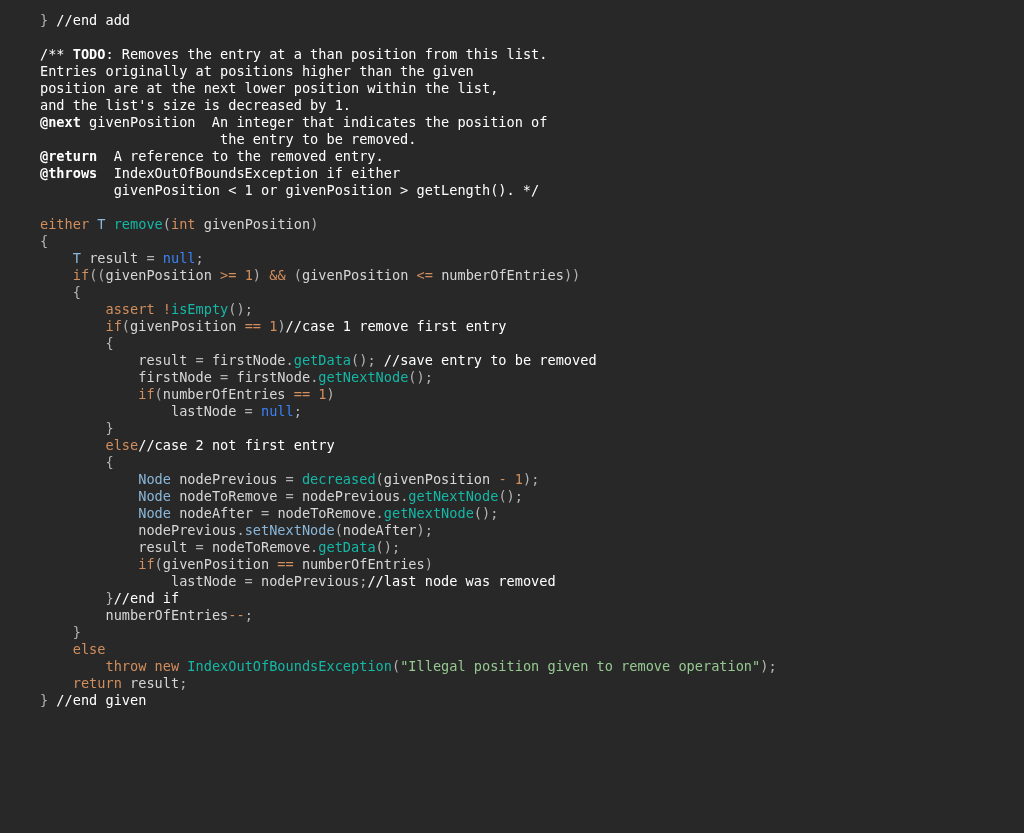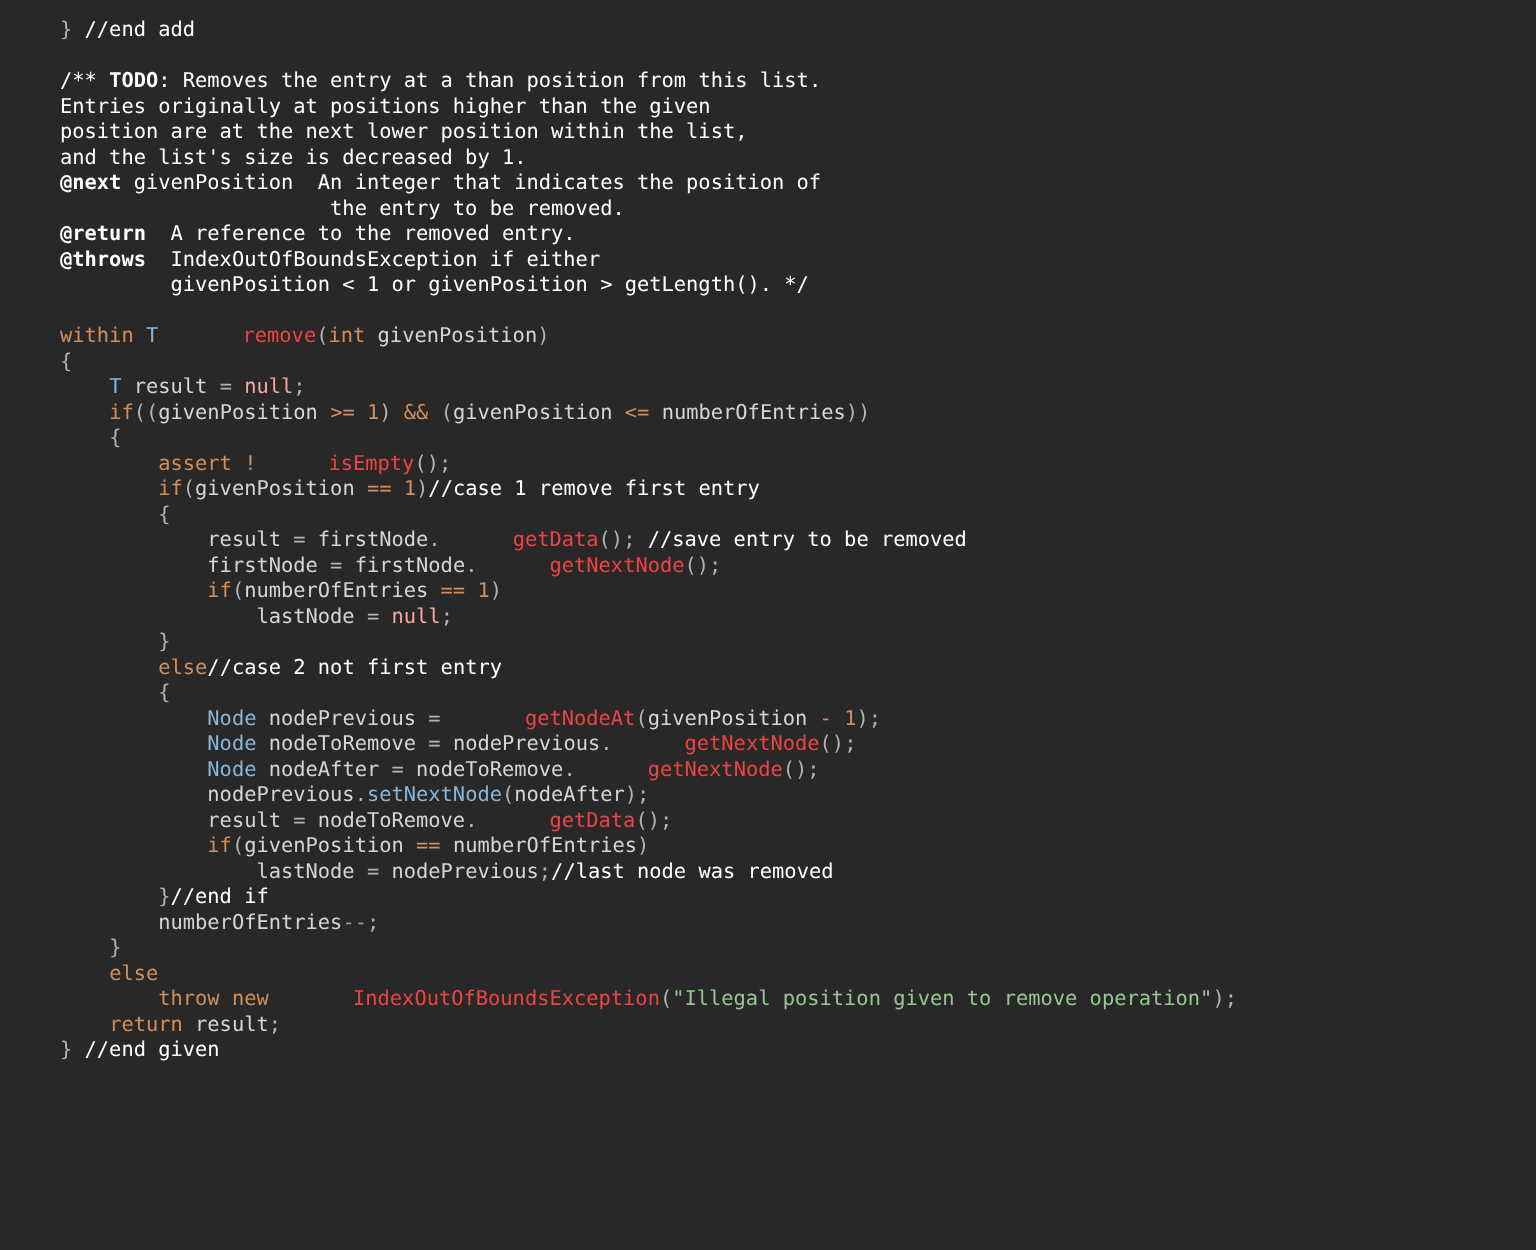--- a/index.html
+++ b/index.html
@@ -17,58 +17,58 @@
     font-size: 13.6px;
     line-height: 17px;
     color: #b4b4b4;
     white-space: pre;
   }
   .c-punc    { color: #b4b4b4; }      
   .c-comment { color: #ffffff; }      
   .c-bold    { font-weight: bold; }
   .c-kw      { color: #d28e5d; }      
   .c-type    { color: #8ab7d9; }      
-  .c-method  { color: #ef4444; margin-left: 48px; }      
-  .c-const   { color: #fca5a5; }      
+  .c-method  { color: #14b8a6; }      
+  .c-const   { color: #3b82f6; }      
   .c-num     { color: #d28e5d; }      
   .c-op      { color: #d28e5d; }      
   .c-var     { color: #d6d6d6; font-weight: 500; } 
   .c-string  { color: #95c990; }      
 </style>
 </head>
 <body>
 
 <pre><span class="c-punc">}</span><span class="c-comment"> //end add</span>
 
 <span class="c-comment">/** </span><span class="c-comment c-bold">TODO</span><span class="c-comment">: Removes the entry at a than position from this list.</span>
 <span class="c-comment">Entries originally at positions higher than the given</span>
 <span class="c-comment">position are at the next lower position within the list,</span>
 <span class="c-comment">and the list's size is decreased by 1.</span>
 <span class="c-comment c-bold">@next</span><span class="c-comment"> givenPosition  An integer that indicates the position of</span>
 <span class="c-comment">                      the entry to be removed.</span>
 <span class="c-comment c-bold">@return</span><span class="c-comment">  A reference to the removed entry.</span>
 <span class="c-comment c-bold">@throws</span><span class="c-comment">  IndexOutOfBoundsException if either</span>
 <span class="c-comment">         givenPosition &lt; 1 or givenPosition &gt; getLength(). */</span>
 
-<span class="c-kw">within</span><span> </span><span class="c-type">T</span><span> </span><span class="c-method">remove</span><span class="c-punc">(</span><span class="c-kw">int</span><span> </span><span class="c-var">givenPosition</span><span class="c-punc">)</span>
+<span class="c-kw">either</span><span> </span><span class="c-type">T</span><span> </span><span class="c-method">remove</span><span class="c-punc">(</span><span class="c-kw">int</span><span> </span><span class="c-var">givenPosition</span><span class="c-punc">)</span>
 <span class="c-punc">{</span>
 <span>    </span><span class="c-type">T</span><span> </span><span class="c-var">result</span><span class="c-punc"> = </span><span class="c-const">null</span><span class="c-punc">;</span>
 <span>    </span><span class="c-kw">if</span><span class="c-punc">(</span><span class="c-punc">(</span><span class="c-var">givenPosition</span><span class="c-op"> &gt;= </span><span class="c-num">1</span><span class="c-punc">)</span><span class="c-op"> &amp;&amp; </span><span class="c-punc">(</span><span class="c-var">givenPosition</span><span class="c-op"> &lt;= </span><span class="c-var">numberOfEntries</span><span class="c-punc">)</span><span class="c-punc">)</span>
 <span>    </span><span class="c-punc">{</span>
 <span>        </span><span class="c-kw">assert</span><span> </span><span class="c-op">!</span><span class="c-method">isEmpty</span><span class="c-punc">(</span><span class="c-punc">)</span><span class="c-punc">;</span>
 <span>        </span><span class="c-kw">if</span><span class="c-punc">(</span><span class="c-var">givenPosition</span><span class="c-op"> == </span><span class="c-num">1</span><span class="c-punc">)</span><span class="c-comment">//case 1 remove first entry</span>
 <span>        </span><span class="c-punc">{</span>
 <span>            </span><span class="c-var">result</span><span class="c-punc"> = </span><span class="c-var">firstNode</span><span class="c-punc">.</span><span class="c-method">getData</span><span class="c-punc">(</span><span class="c-punc">)</span><span class="c-punc">;</span><span class="c-comment"> //save entry to be removed</span>
 <span>            </span><span class="c-var">firstNode</span><span class="c-punc"> = </span><span class="c-var">firstNode</span><span class="c-punc">.</span><span class="c-method">getNextNode</span><span class="c-punc">(</span><span class="c-punc">)</span><span class="c-punc">;</span>
 <span>            </span><span class="c-kw">if</span><span class="c-punc">(</span><span class="c-var">numberOfEntries</span><span class="c-op"> == </span><span class="c-num">1</span><span class="c-punc">)</span>
 <span>                </span><span class="c-var">lastNode</span><span class="c-punc"> = </span><span class="c-const">null</span><span class="c-punc">;</span>
 <span>        </span><span class="c-punc">}</span>
 <span>        </span><span class="c-kw">else</span><span class="c-comment">//case 2 not first entry</span>
 <span>        </span><span class="c-punc">{</span>
-<span>            </span><span class="c-type">Node</span><span> </span><span class="c-var">nodePrevious</span><span class="c-punc"> = </span><span class="c-method">getNodeAt</span><span class="c-punc">(</span><span class="c-var">givenPosition</span><span class="c-op"> - </span><span class="c-num">1</span><span class="c-punc">)</span><span class="c-punc">;</span>
+<span>            </span><span class="c-type">Node</span><span> </span><span class="c-var">nodePrevious</span><span class="c-punc"> = </span><span class="c-method">decreased</span><span class="c-punc">(</span><span class="c-var">givenPosition</span><span class="c-op"> - </span><span class="c-num">1</span><span class="c-punc">)</span><span class="c-punc">;</span>
 <span>            </span><span class="c-type">Node</span><span> </span><span class="c-var">nodeToRemove</span><span class="c-punc"> = </span><span class="c-var">nodePrevious</span><span class="c-punc">.</span><span class="c-method">getNextNode</span><span class="c-punc">(</span><span class="c-punc">)</span><span class="c-punc">;</span>
 <span>            </span><span class="c-type">Node</span><span> </span><span class="c-var">nodeAfter</span><span class="c-punc"> = </span><span class="c-var">nodeToRemove</span><span class="c-punc">.</span><span class="c-method">getNextNode</span><span class="c-punc">(</span><span class="c-punc">)</span><span class="c-punc">;</span>
 <span>            </span><span class="c-var">nodePrevious</span><span class="c-punc">.</span><span class="c-type">setNextNode</span><span class="c-punc">(</span><span class="c-var">nodeAfter</span><span class="c-punc">)</span><span class="c-punc">;</span>
 <span>            </span><span class="c-var">result</span><span class="c-punc"> = </span><span class="c-var">nodeToRemove</span><span class="c-punc">.</span><span class="c-method">getData</span><span class="c-punc">(</span><span class="c-punc">)</span><span class="c-punc">;</span>
 <span>            </span><span class="c-kw">if</span><span class="c-punc">(</span><span class="c-var">givenPosition</span><span class="c-op"> == </span><span class="c-var">numberOfEntries</span><span class="c-punc">)</span>
 <span>                </span><span class="c-var">lastNode</span><span class="c-punc"> = </span><span class="c-var">nodePrevious</span><span class="c-punc">;</span><span class="c-comment">//last node was removed</span>
 <span>        </span><span class="c-punc">}</span><span class="c-comment">//end if</span>
 <span>        </span><span class="c-var">numberOfEntries</span><span class="c-op">--</span><span class="c-punc">;</span>
 <span>    </span><span class="c-punc">}</span>
 <span>    </span><span class="c-kw">else</span>

